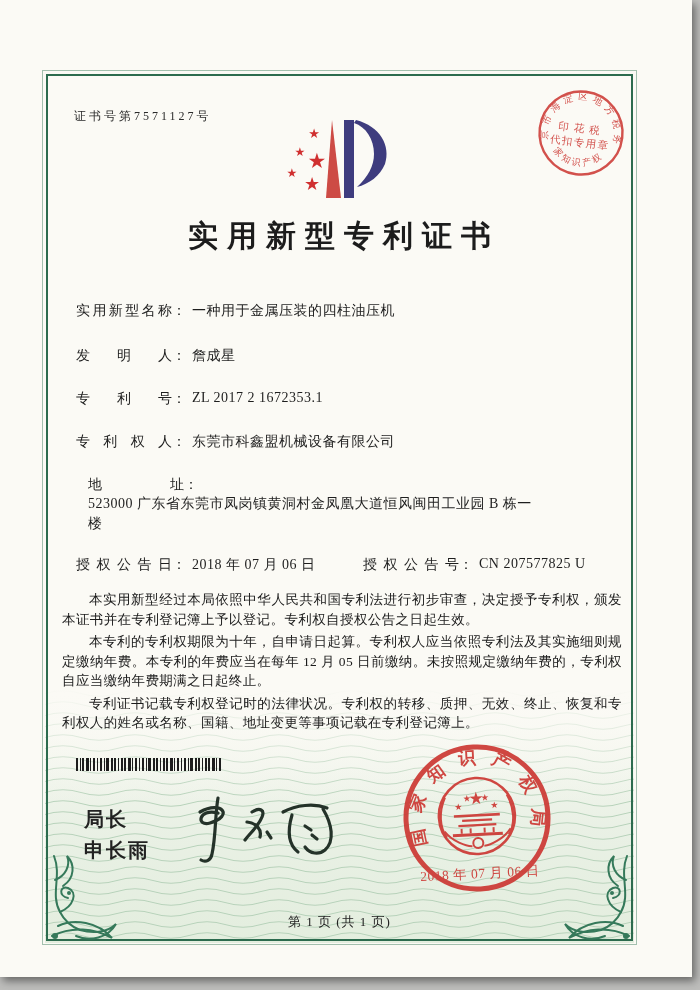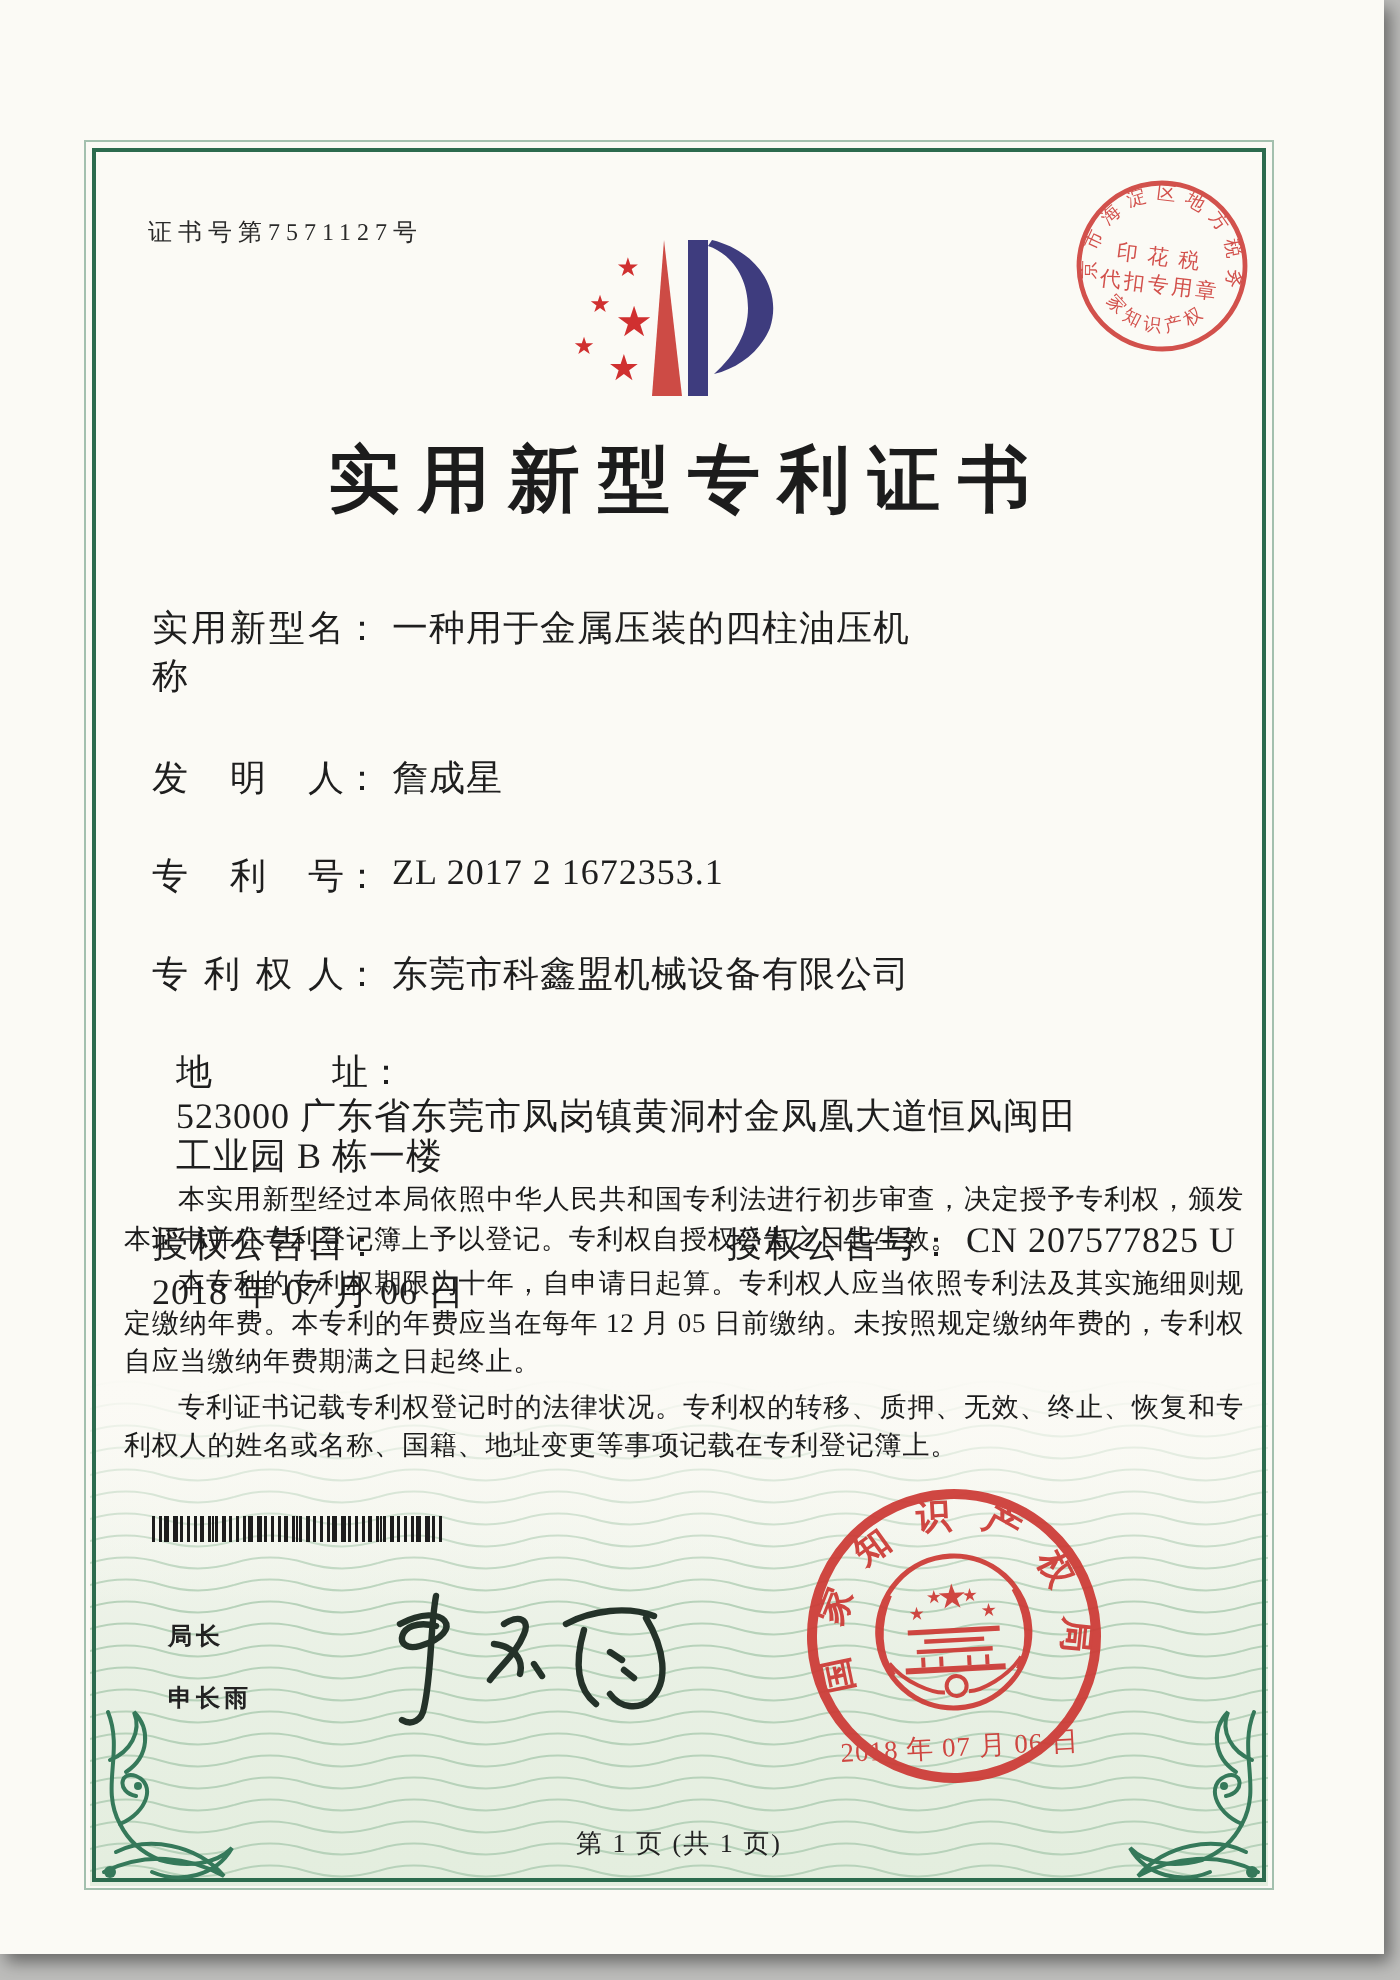--- a/index.html
+++ b/index.html
@@ -6,41 +6,41 @@
   body{font-family:"Liberation Serif","DejaVu Serif",serif;position:relative;}
   .paper{position:absolute;left:0;top:0;width:692px;height:977px;background:#fbfaf5;
          box-shadow:3px 4px 8px rgba(0,0,0,.45);}
   .frame-outer{position:absolute;left:42px;top:70px;width:595px;height:875px;
          border:1px solid #a3c0ae;box-sizing:border-box;z-index:1;}
   .frame-inner{position:absolute;left:3px;top:3px;right:3px;bottom:3px;
          border:2.5px solid #2c6b4e;box-sizing:border-box;}
   .cert-no{position:absolute;left:74px;top:108px;font-size:12px;color:#2a2a2a;letter-spacing:3px;z-index:2;}
   .logo{position:absolute;left:270px;top:106px;z-index:2;}
   .title{position:absolute;left:42px;top:216px;width:595px;text-align:center;
-         font-size:36px;font-weight:bold;color:#1c1c1c;letter-spacing:9px;padding-left:9px;
+         font-size:30px;font-weight:bold;color:#1c1c1c;letter-spacing:9px;padding-left:9px;
          box-sizing:border-box;z-index:2;}
-  .fields{position:absolute;left:76px;top:300px;width:548px;z-index:2;font-size:18px;color:#1e1e1e;}
+  .fields{position:absolute;left:76px;top:300px;width:548px;z-index:2;font-size:14px;color:#1e1e1e;}
   .frow{position:relative;margin-bottom:0;}
   .flabel{display:inline-block;width:96px;text-align:justify;text-align-last:justify;vertical-align:top;}
   .fcolon{display:inline-block;vertical-align:top;margin-right:6px;}
   .fval{display:inline-block;vertical-align:top;letter-spacing:0.5px;}
   .r1{margin-top:2px;} .r2{margin-top:27px;} .r3{margin-top:25px;} .r4{margin-top:27px;}
   .r5{margin-top:25px;} .r6{margin-top:25px;margin-left:12px;} .r7{margin-top:22px;display:flex;gap:11px;}
   .addr-val{width:452px;line-height:20px;}
   .pair1{width:276px;flex:none;}
   .paras{position:absolute;left:62px;top:590px;width:560px;z-index:2;
          font-size:13.5px;line-height:19.5px;color:#1b1b1b;text-align:justify;}
   .paras p{margin:0 0 3px 0;text-indent:2em;letter-spacing:0.4px;}
   .barcode{position:absolute;left:76px;top:758px;width:146px;height:13px;z-index:2;
          background:
           repeating-linear-gradient(90deg,#1d1d1d 0 1.5px,rgba(0,0,0,0) 1.5px 3.5px),
           repeating-linear-gradient(90deg,#1d1d1d 0 1px,rgba(0,0,0,0) 1px 6px);}
   .officer{position:absolute;left:84px;top:804px;z-index:2;
-         font-family:Liberation Mono, monospace;
-         font-size:12px;font-weight:600;color:#222;line-height:31px;letter-spacing:2px;}
+         font-family:Liberation Serif, serif;
+         font-size:20px;font-weight:600;color:#222;line-height:31px;letter-spacing:2px;}
   .signature{position:absolute;left:188px;top:782px;z-index:3;}
   .seal{position:absolute;left:395px;top:736px;z-index:3;transform:rotate(-3deg);opacity:.93;}
   .taxstamp{position:absolute;left:533px;top:85px;z-index:2;transform:rotate(7deg);opacity:.88;}
   .footer{position:absolute;left:42px;top:913px;width:595px;text-align:center;
          font-size:13px;color:#222;z-index:2;letter-spacing:1px;}
   .waves{position:absolute;left:45px;top:688px;z-index:0;}
   .flourish{position:absolute;z-index:2;}
   .fl-left{left:46px;top:850px;}
   .fl-right{left:513px;top:850px;transform:scaleX(-1);}
 </style>

